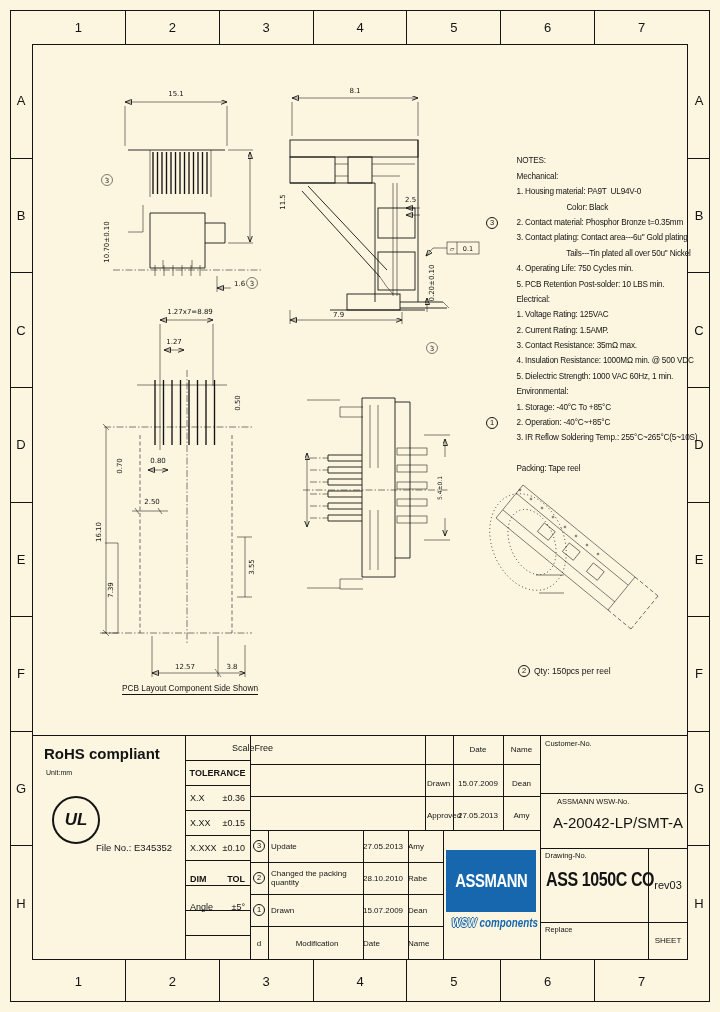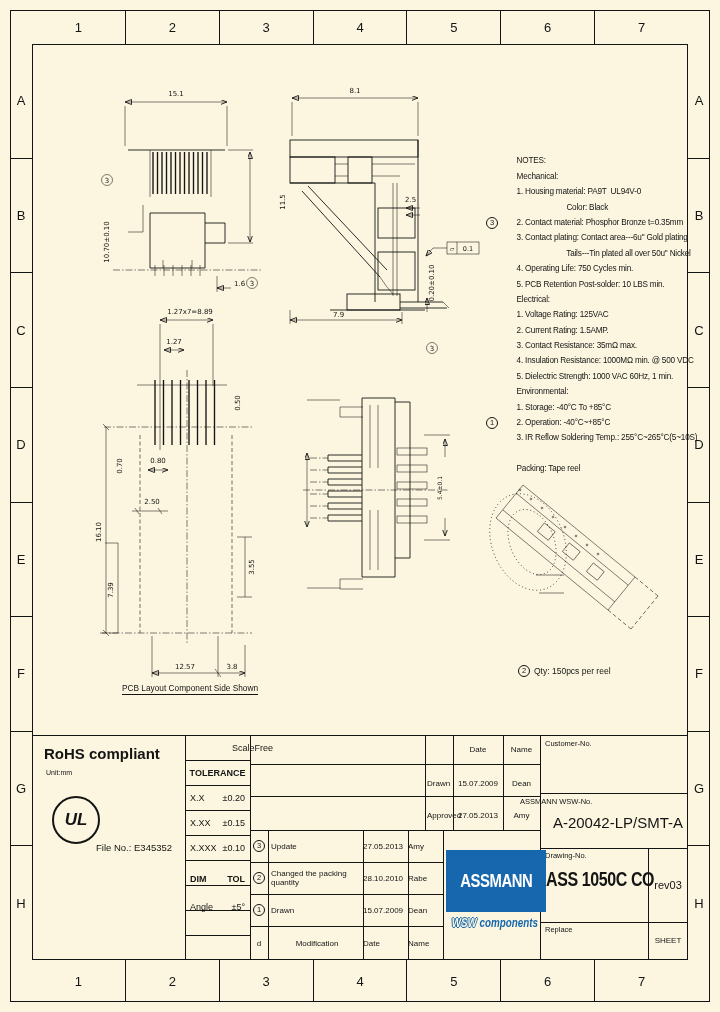--- a/index.html
+++ b/index.html
@@ -46,21 +46,21 @@
   svg .thin{stroke-width:0.55;}
   svg .thick{stroke-width:1.35;}
   svg .cl{stroke-width:0.55;stroke-dasharray:7 2 1.5 2;}
   svg .dash{stroke-width:0.6;stroke-dasharray:4 2.5;}
   svg .dotl{stroke-width:0.8;stroke-dasharray:0.9 2.8;}
   svg text{font-family:"DejaVu Sans",sans-serif;font-size:7px;fill:#141414;stroke:none;}
   .caption{position:absolute;left:122px;top:683px;font-size:8.3px;font-weight:normal;
            border-bottom:1px solid #141414;padding-bottom:1px;white-space:nowrap;}
   .qty-note{position:absolute;left:518px;top:665px;display:flex;align-items:center;gap:4px;font-size:8.5px;}
   
-  .logo-box{position:absolute;left:446px;top:850px;width:100px;height:62px;background:#1667ae;
+  .logo-box{position:absolute;left:446px;top:850px;width:90px;height:62px;background:#1667ae;
             display:flex;align-items:center;justify-content:center;}
   .logo-box span{color:#ffffff;font-weight:bold;font-size:19px;transform:scaleX(0.78);
                  letter-spacing:-0.5px;white-space:nowrap;}
   .logo-sub{position:absolute;left:443px;top:916px;width:96px;text-align:center;white-space:nowrap;
             font-size:12px;font-weight:bold;font-style:italic;transform:scaleX(0.82);}
   .wsw{color:#fcf6e0;text-shadow:-1px 0 #1667ae,1px 0 #1667ae,0 -1px #1667ae,0 1px #1667ae;}
   .comp{color:#1667ae;}
   .ul-circle{position:absolute;left:52px;top:796px;width:44px;height:44px;border:2.5px solid #141414;
              border-radius:50%;font-weight:800;font-style:italic;font-size:17px;
              display:flex;align-items:center;justify-content:center;}
@@ -475,21 +475,21 @@
     <span>Scale</span>
     <span>Free</span>
   </div>
   <div class="tol-row" style="top:760px;justify-content:center;font-weight:bold;">
     <span>TOLERANCE</span>
   </div>
   <div class="tol-each">
 
       <div class="tol-row">
         <span>X.X</span>
-        <span>±0.20</span>
+        <span>±0.36</span>
       </div>
 
       <div class="tol-row">
         <span>X.XX</span>
         <span>±0.15</span>
       </div>
 
       <div class="tol-row">
         <span>X.XXX</span>
         <span>±0.10</span>
@@ -550,21 +550,21 @@
       </div>
 
       <div class="sign-row">
         <div class="sc-role">Approved</div>
         <div class="sc-date">27.05.2013</div>
         <div class="sc-name">Amy</div>
       </div>
     </div>
 
   <div class="lbl" style="left:545px;top:739px;">Customer-No.</div>
-  <div class="lbl" style="left:520px;top:797px;">ASSMANN WSW-No.</div>
+  <div class="lbl" style="left:557px;top:797px;">ASSMANN WSW-No.</div>
   <div class="lbl" style="left:545px;top:818px;width:138px;text-align:right;font-size:15px;">A-20042-LP/SMT-A</div>
   <div class="lbl" style="left:545px;top:851px;">Drawing-No.</div>
   <div class="lbl" style="left:546px;top:874px;font-size:20px;font-weight:600;transform:scaleX(0.8);transform-origin:left;letter-spacing:-0.5px;">ASS 1050C CO</div>
   <div class="lbl" style="left:648px;top:880px;width:40px;text-align:center;font-size:11px;">rev03</div>
   <div class="lbl" style="left:545px;top:925px;">Replace</div>
   <div class="lbl" style="left:648px;top:936px;width:40px;text-align:center;font-size:8px;">SHEET</div>
 
   <div class="logo-box">
     <span>ASSMANN</span>
   </div>

